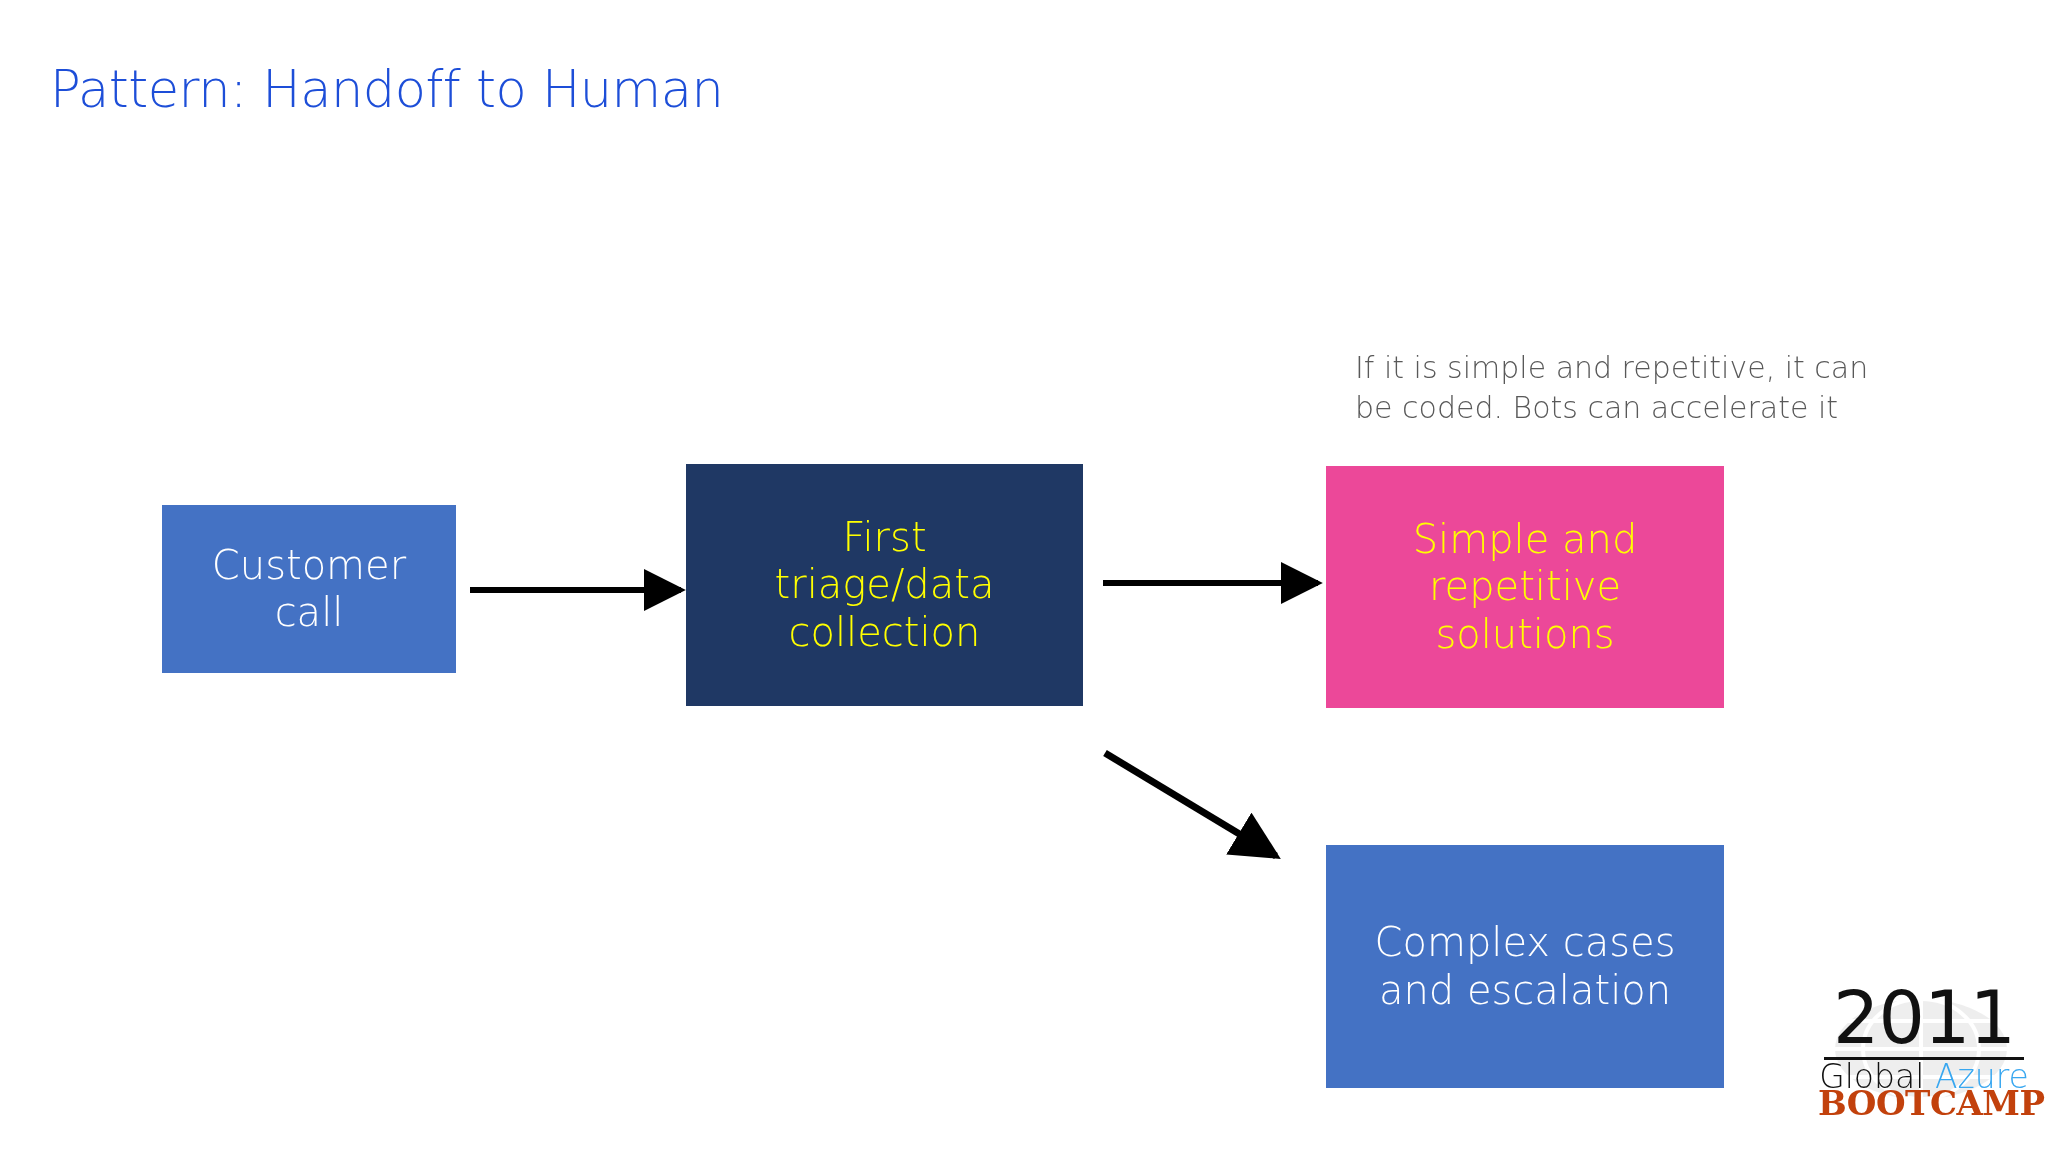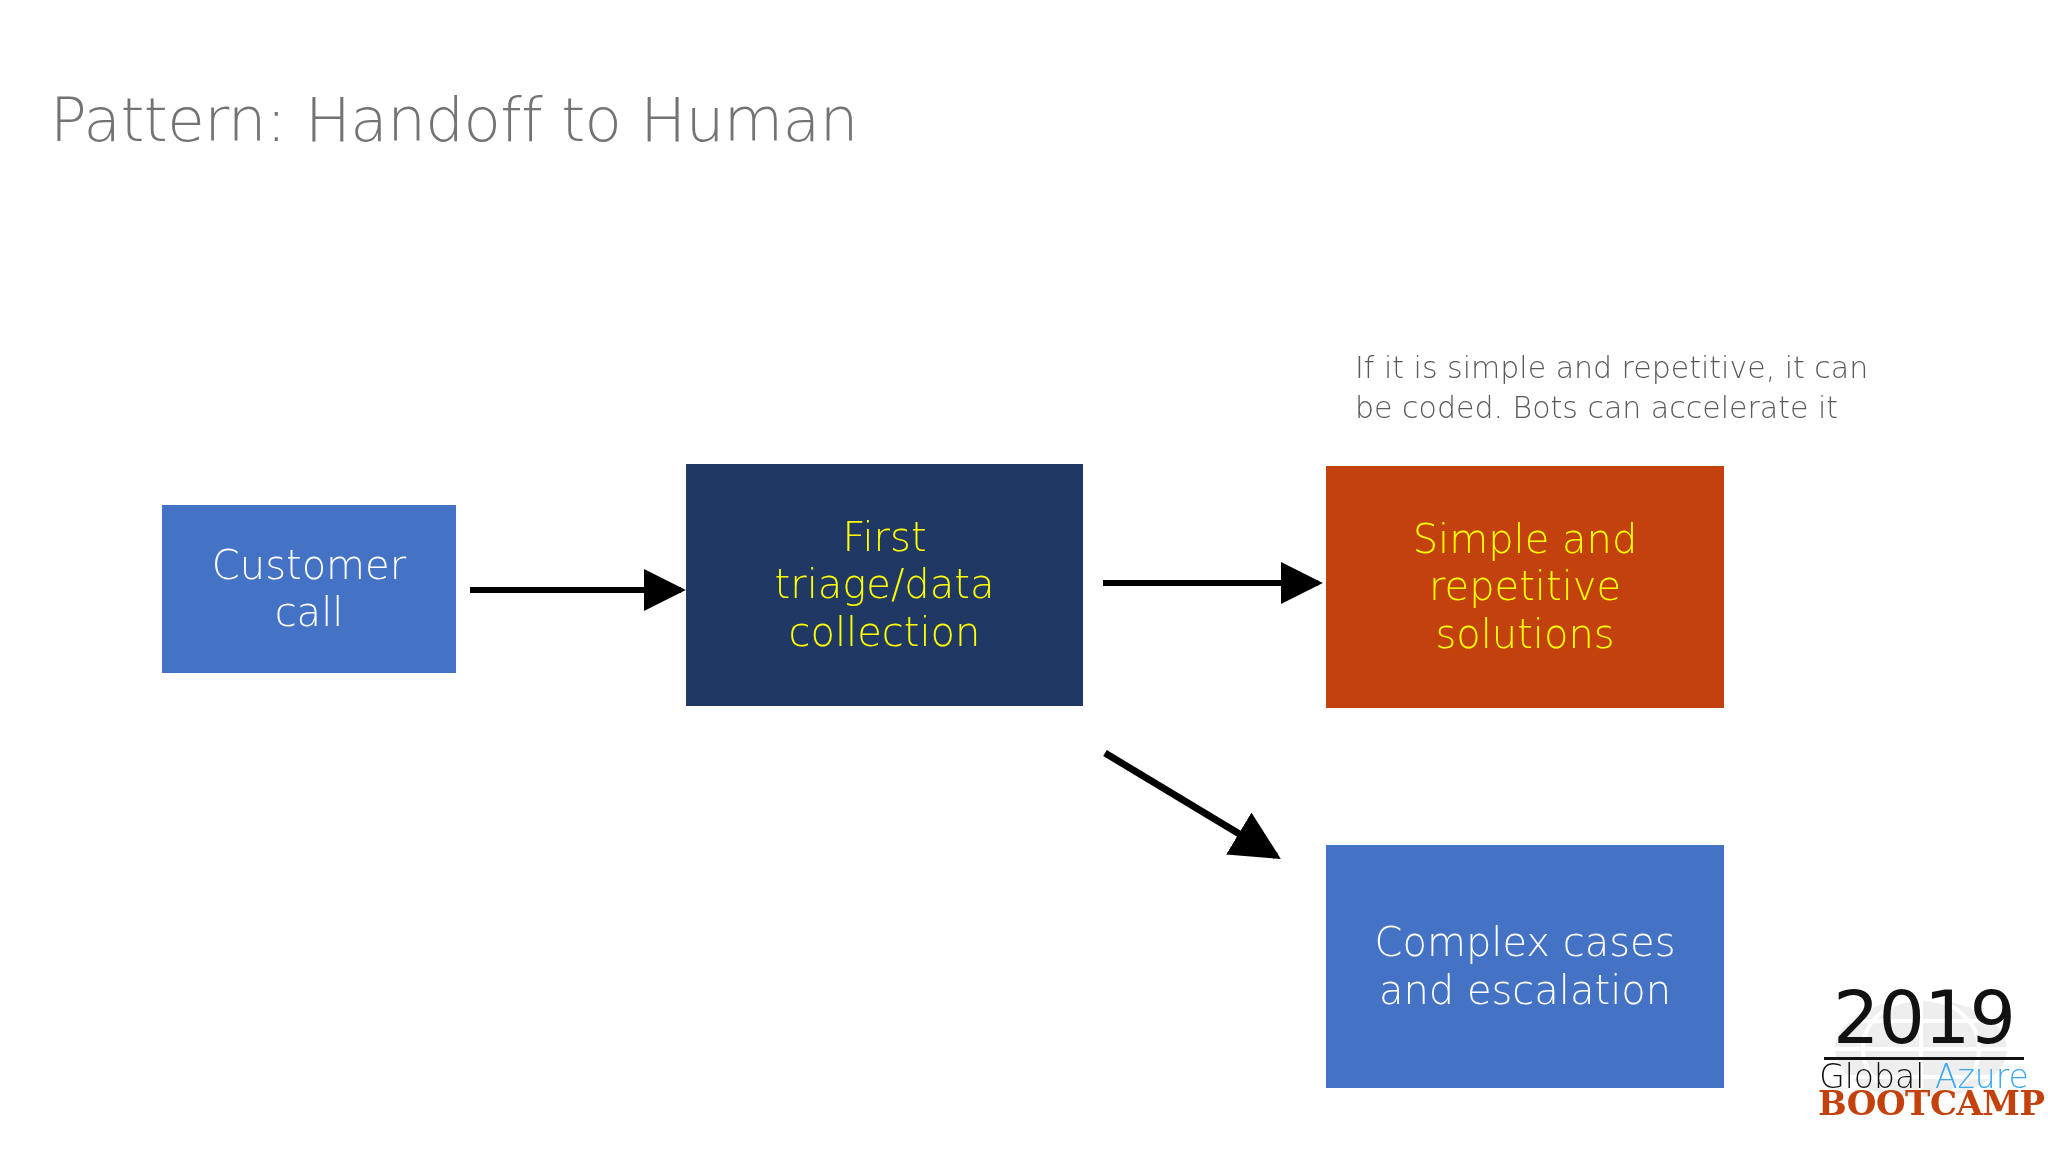--- a/index.html
+++ b/index.html
@@ -20,27 +20,26 @@
     inset: 0;
     background: #ffffff;
   }
 
   
   .slide-title {
     position: absolute;
     left: 50px;
     top: 62px;
     width: 1700px;
-    font-size: 61px;
+    font-size: 51px;
     font-weight: 300;
     line-height: 1.1;
-    color: #737373;
+    color: #1d4ed8;
     letter-spacing: -0.5px;
     white-space: nowrap;
-    margin-top: 24px;
   }
 
   
   .flow-box {
     position: absolute;
     box-sizing: border-box;
     display: flex;
     align-items: center;
     justify-content: center;
     text-align: center;
@@ -71,21 +70,21 @@
     background: #1F3864;
     color: #FFFF00;
     font-size: 40px;
   }
 
   .box-simple-repetitive {
     left: 1326px;
     top: 466px;
     width: 398px;
     height: 242px;
-    background: #c2410c;
+    background: #ec4899;
     color: #FFFF00;
     font-size: 40px;
   }
 
   .box-complex-cases {
     left: 1326px;
     top: 845px;
     width: 398px;
     height: 243px;
     background: #4472C4;
@@ -216,21 +215,21 @@
 
   <div class="logo">
     <svg class="logo-watermark" viewBox="0 0 190 110">
       <ellipse cx="95" cy="58" rx="86" ry="50" fill="#C9C9C9"></ellipse>
       <ellipse cx="95" cy="58" rx="58" ry="50" fill="none" stroke="#FFFFFF" stroke-width="4"></ellipse>
       <line x1="9" y1="58" x2="181" y2="58" stroke="#FFFFFF" stroke-width="4"></line>
       <line x1="22" y1="30" x2="168" y2="30" stroke="#FFFFFF" stroke-width="4"></line>
       <line x1="22" y1="86" x2="168" y2="86" stroke="#FFFFFF" stroke-width="4"></line>
       <line x1="95" y1="8" x2="95" y2="108" stroke="#FFFFFF" stroke-width="4"></line>
     </svg>
-    <div class="logo-year">2019</div>
+    <div class="logo-year">2011</div>
     <div class="logo-rule"></div>
     <div class="logo-globalazure">
       <span class="logo-global">Global </span>
       <span class="logo-azure">Azure</span>
     </div>
     <div class="logo-bootcamp">BOOTCAMP</div>
   </div>
 
 </div>
 

